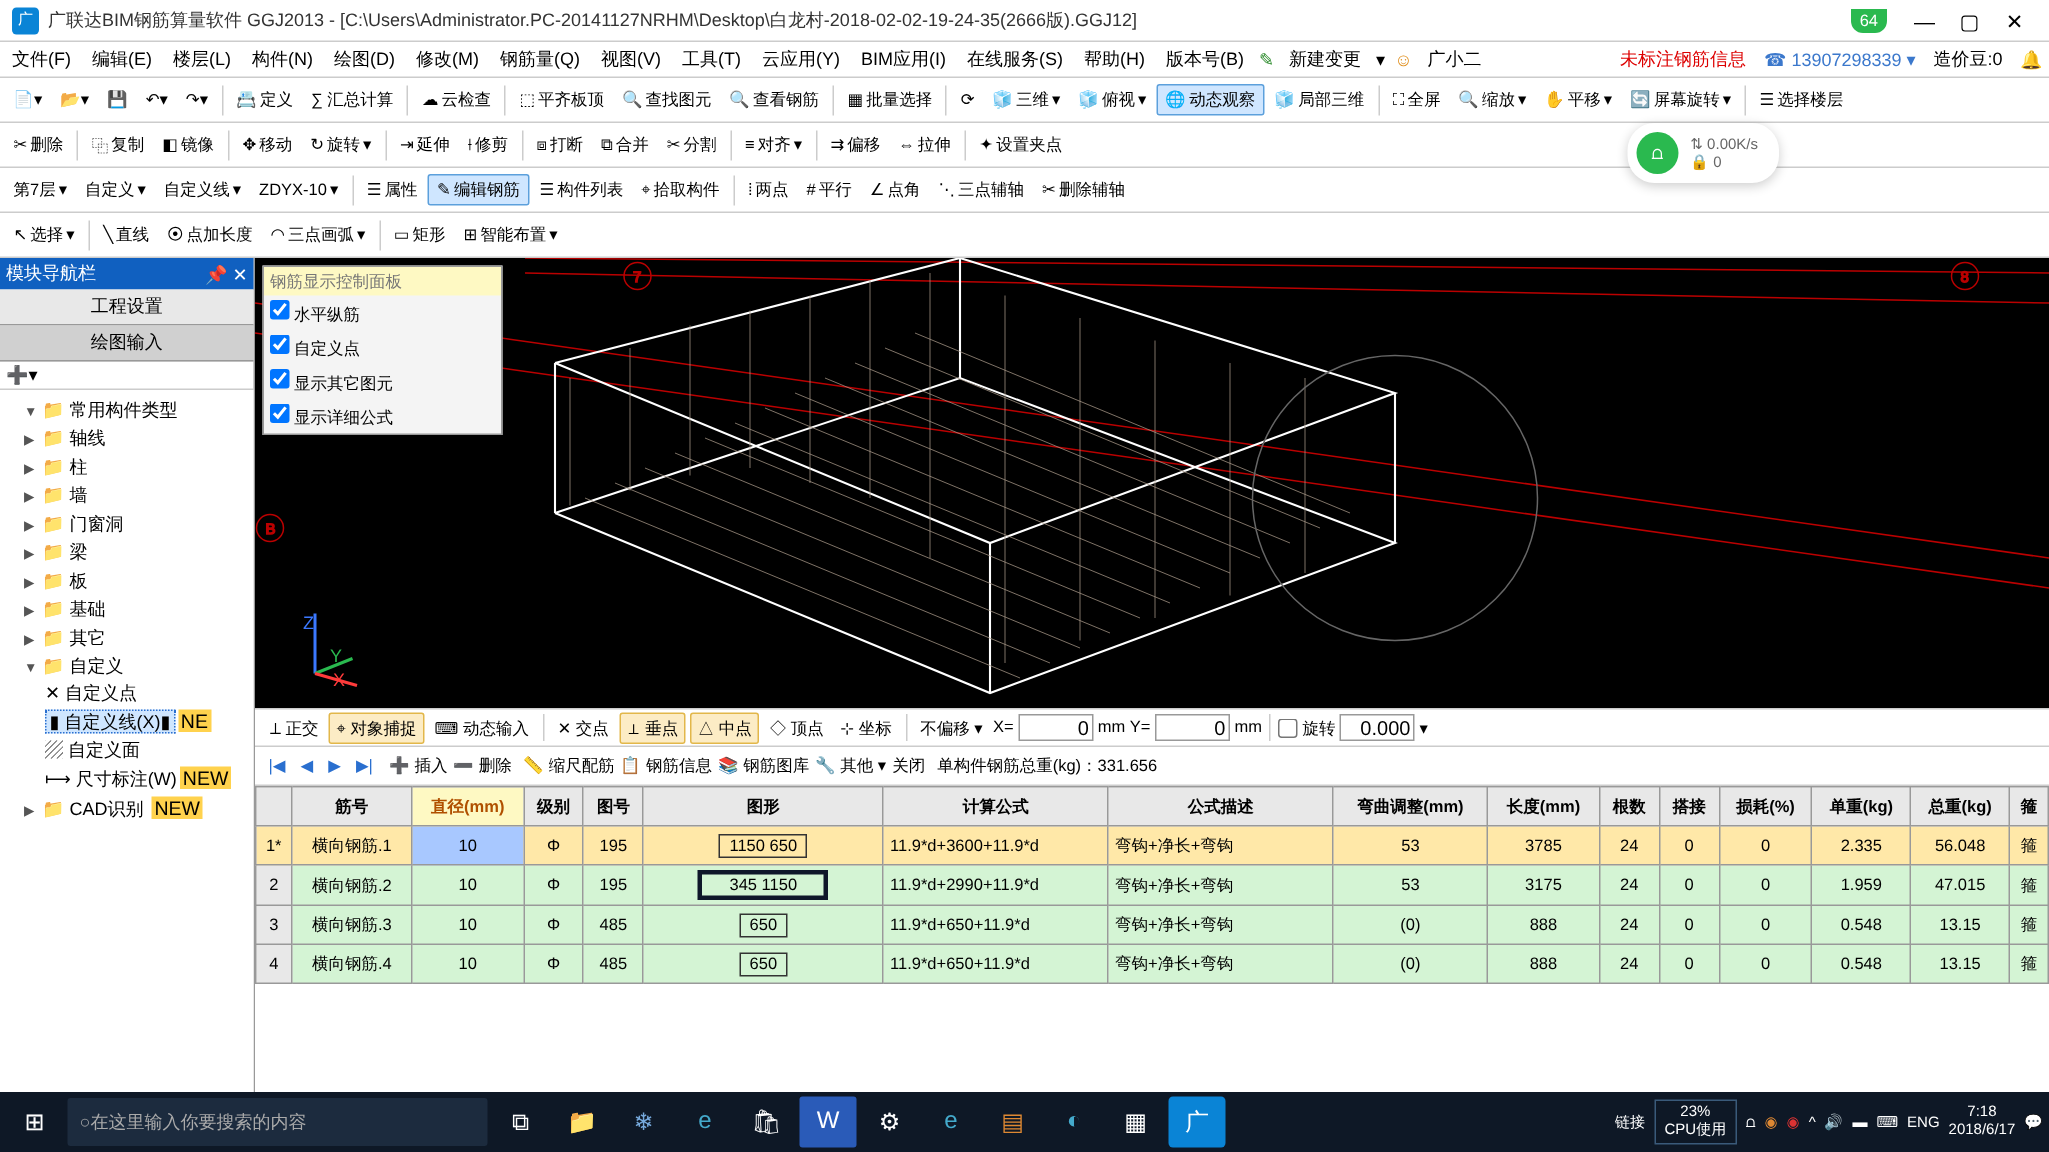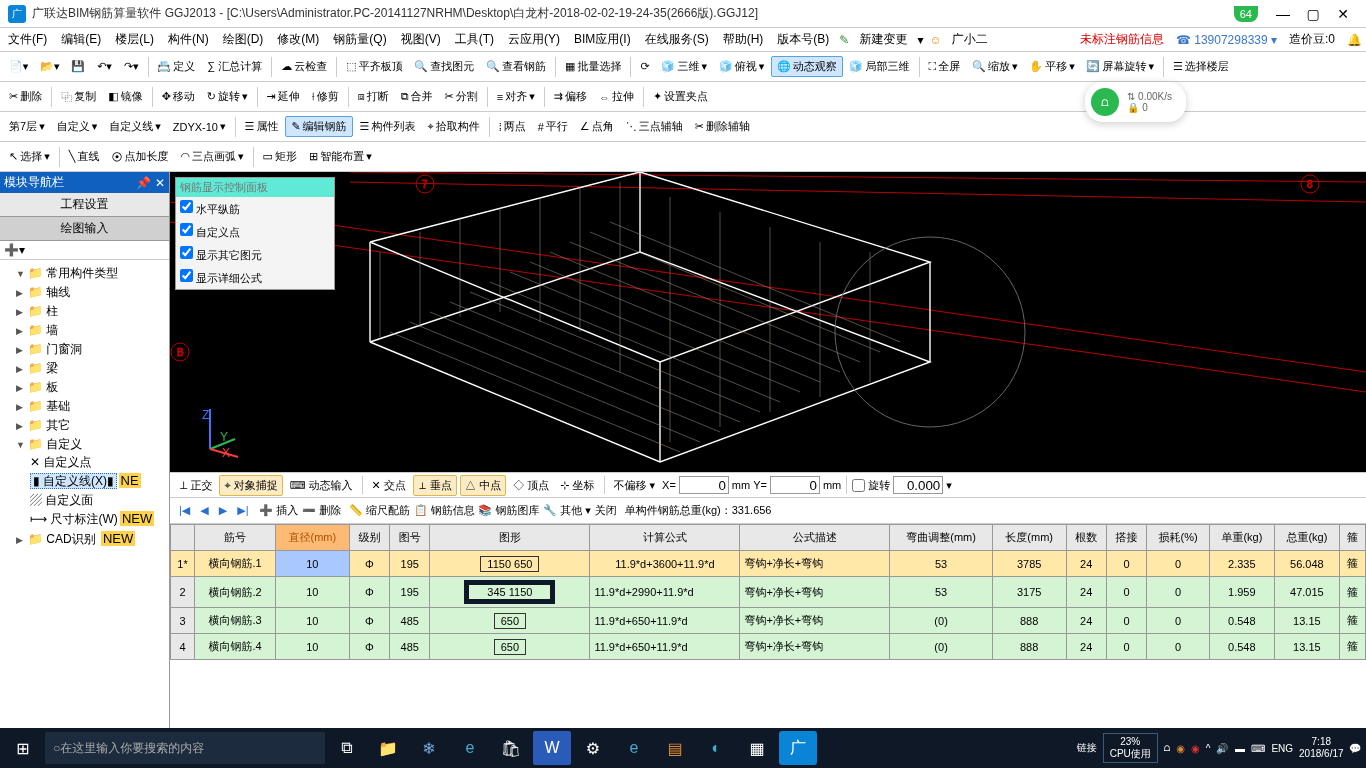--- a/index.html
+++ b/index.html
@@ -43,36 +43,36 @@
 .rightpane { flex: 1; display: flex; flex-direction: column; }
 
 .viewport { position: relative; background: #000; flex: 0 0 300px; overflow: hidden; }
 .viewport svg { width: 100%; height: 100%; }
 .axis { position: absolute; left: 20px; bottom: 10px; }
 .axis .z { color: #3b78ff; position: absolute; bottom: 40px; left: 12px; }
 .axis .y { color: #2ab94f; position: absolute; bottom: 18px; left: 30px; }
 .axis .x { color: #ff3b3b; position: absolute; bottom: 2px; left: 32px; }
 
 .control-panel { position: absolute; left: 5px; top: 5px; width: 160px; background: #f4f4f4; border: 1px solid #999; font-size: 11px; }
-.control-panel .hdr { background: #5eead4; padding: 2px 4px; color: #777; }
+.control-panel .hdr { background: #fef9c3; padding: 2px 4px; color: #777; }
 .control-panel label { display: block; padding: 3px 4px; }
 
 .snapbar { height: 26px; display: flex; align-items: center; padding: 0 6px; gap: 3px; border-top: 1px solid #ccc; border-bottom: 1px solid #ccc; flex-wrap: nowrap; overflow: hidden; font-size: 11px; }
 .snapbar .btn { padding: 2px 4px; white-space: nowrap; }
 .snapbar input[type=text] { width: 50px; height: 18px; text-align: right; border: 1px solid #999; padding: 0 2px; }
 .snapbar .sep { width: 1px; height: 18px; background: #ccc; margin: 0 2px; }
 
 .tablebar { height: 26px; display: flex; align-items: center; padding: 0 6px; gap: 4px; border-bottom: 1px solid #ccc; font-size: 11px; }
 .tablebar .nav { color: #2a6fcf; padding: 0 3px; }
 
 .grid { flex: 1; overflow: auto; position: relative; }
 .grid table { border-collapse: collapse; width: 100%; font-size: 11px; }
 .grid th, .grid td { border: 1px solid #999; padding: 3px 4px; text-align: center; background: #d4f4d4; height: 26px; }
-.grid th { background: #e8e8e8; font-weight: normal; }
-.grid th.dia { background: #fdba74; color: #b05000; }
+.grid th { background: #e8e8e8; font-weight: bold; }
+.grid th.dia { background: #fef9c3; color: #b05000; }
 .grid .rownum { background: #e8e8e8; width: 24px; }
 .grid .sel-row td { background: #ffe8a8; }
 .grid .sel-row .cellsel { background: #a8c8ff; }
 .grid .shape { font-family: monospace; }
 
 .netstatus { position: absolute; right: 180px; top: 82px; background: #fff; border-radius: 18px; box-shadow: 0 2px 8px rgba(0,0,0,.2); padding: 6px 14px 6px 6px; display: flex; align-items: center; gap: 8px; z-index: 50; }
 .netstatus .wifi { width: 28px; height: 28px; border-radius: 50%; background: #2ab94f; color: #fff; text-align: center; line-height: 28px; }
 .netstatus .txt { font-size: 10px; color: #666; }
 
 .taskbar { position: absolute; left: 0; right: 0; bottom: 0; height: 40px; background: #0e1826; color: #fff; display: flex; align-items: center; padding: 0 4px; gap: 3px; }
@@ -382,38 +382,38 @@
         </tr>
           </thead>
         <tbody id="grid-body">
             <tr class="sel-row">
               <td class="rownum">1*</td>
               <td>横向钢筋.1</td>
               <td class="cellsel">10</td>
               <td>Φ</td>
               <td>195</td>
               <td class="shape"><span style="border:1px solid #333;padding:1px 6px;display:inline-block">1150 650</span></td>
-              <td style="text-align: center;">11.9*d+3600+11.9*d</td>
+              <td style="text-align: left;">11.9*d+3600+11.9*d</td>
               <td style="text-align: left;">弯钩+净长+弯钩</td>
               <td>53</td>
               <td>3785</td>
               <td>24</td>
               <td>0</td>
               <td>0</td>
               <td>2.335</td>
               <td>56.048</td>
               <td>箍</td>
             </tr>
             <tr>
               <td class="rownum">2</td>
               <td>横向钢筋.2</td>
               <td>10</td>
               <td>Φ</td>
               <td>195</td>
-              <td class="shape"><span style="border:5px solid #0f172a;padding:1px 18px;display:inline-block">345 1150</span></td>
+              <td class="shape"><span style="border:3px solid #0f172a;padding:1px 18px;display:inline-block">345 1150</span></td>
               <td style="text-align: left;">11.9*d+2990+11.9*d</td>
               <td style="text-align: left;">弯钩+净长+弯钩</td>
               <td>53</td>
               <td>3175</td>
               <td>24</td>
               <td>0</td>
               <td>0</td>
               <td>1.959</td>
               <td>47.015</td>
               <td>箍</td>

